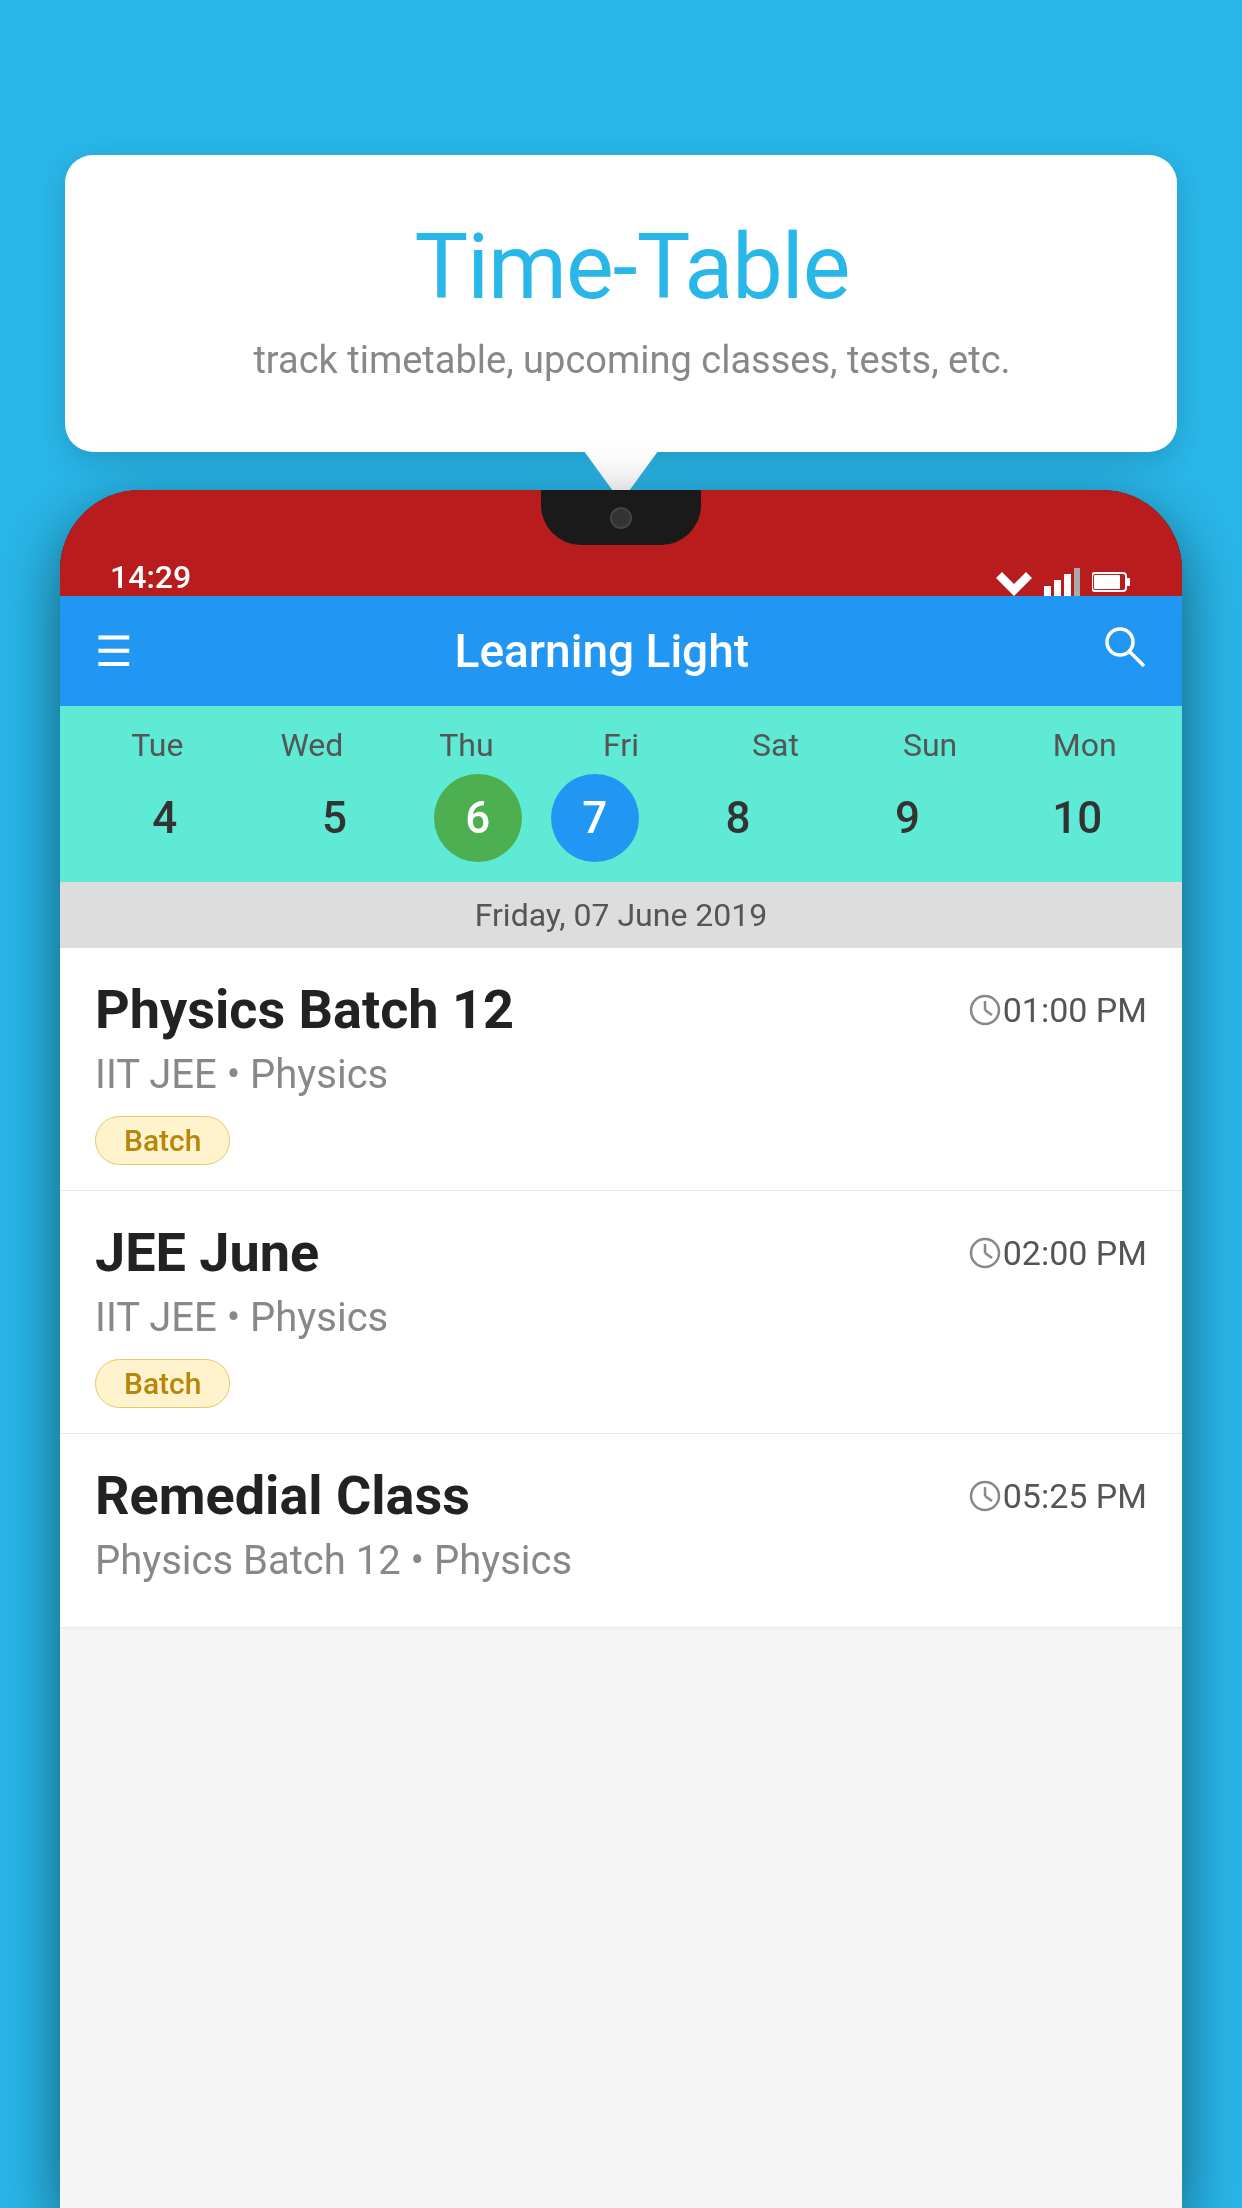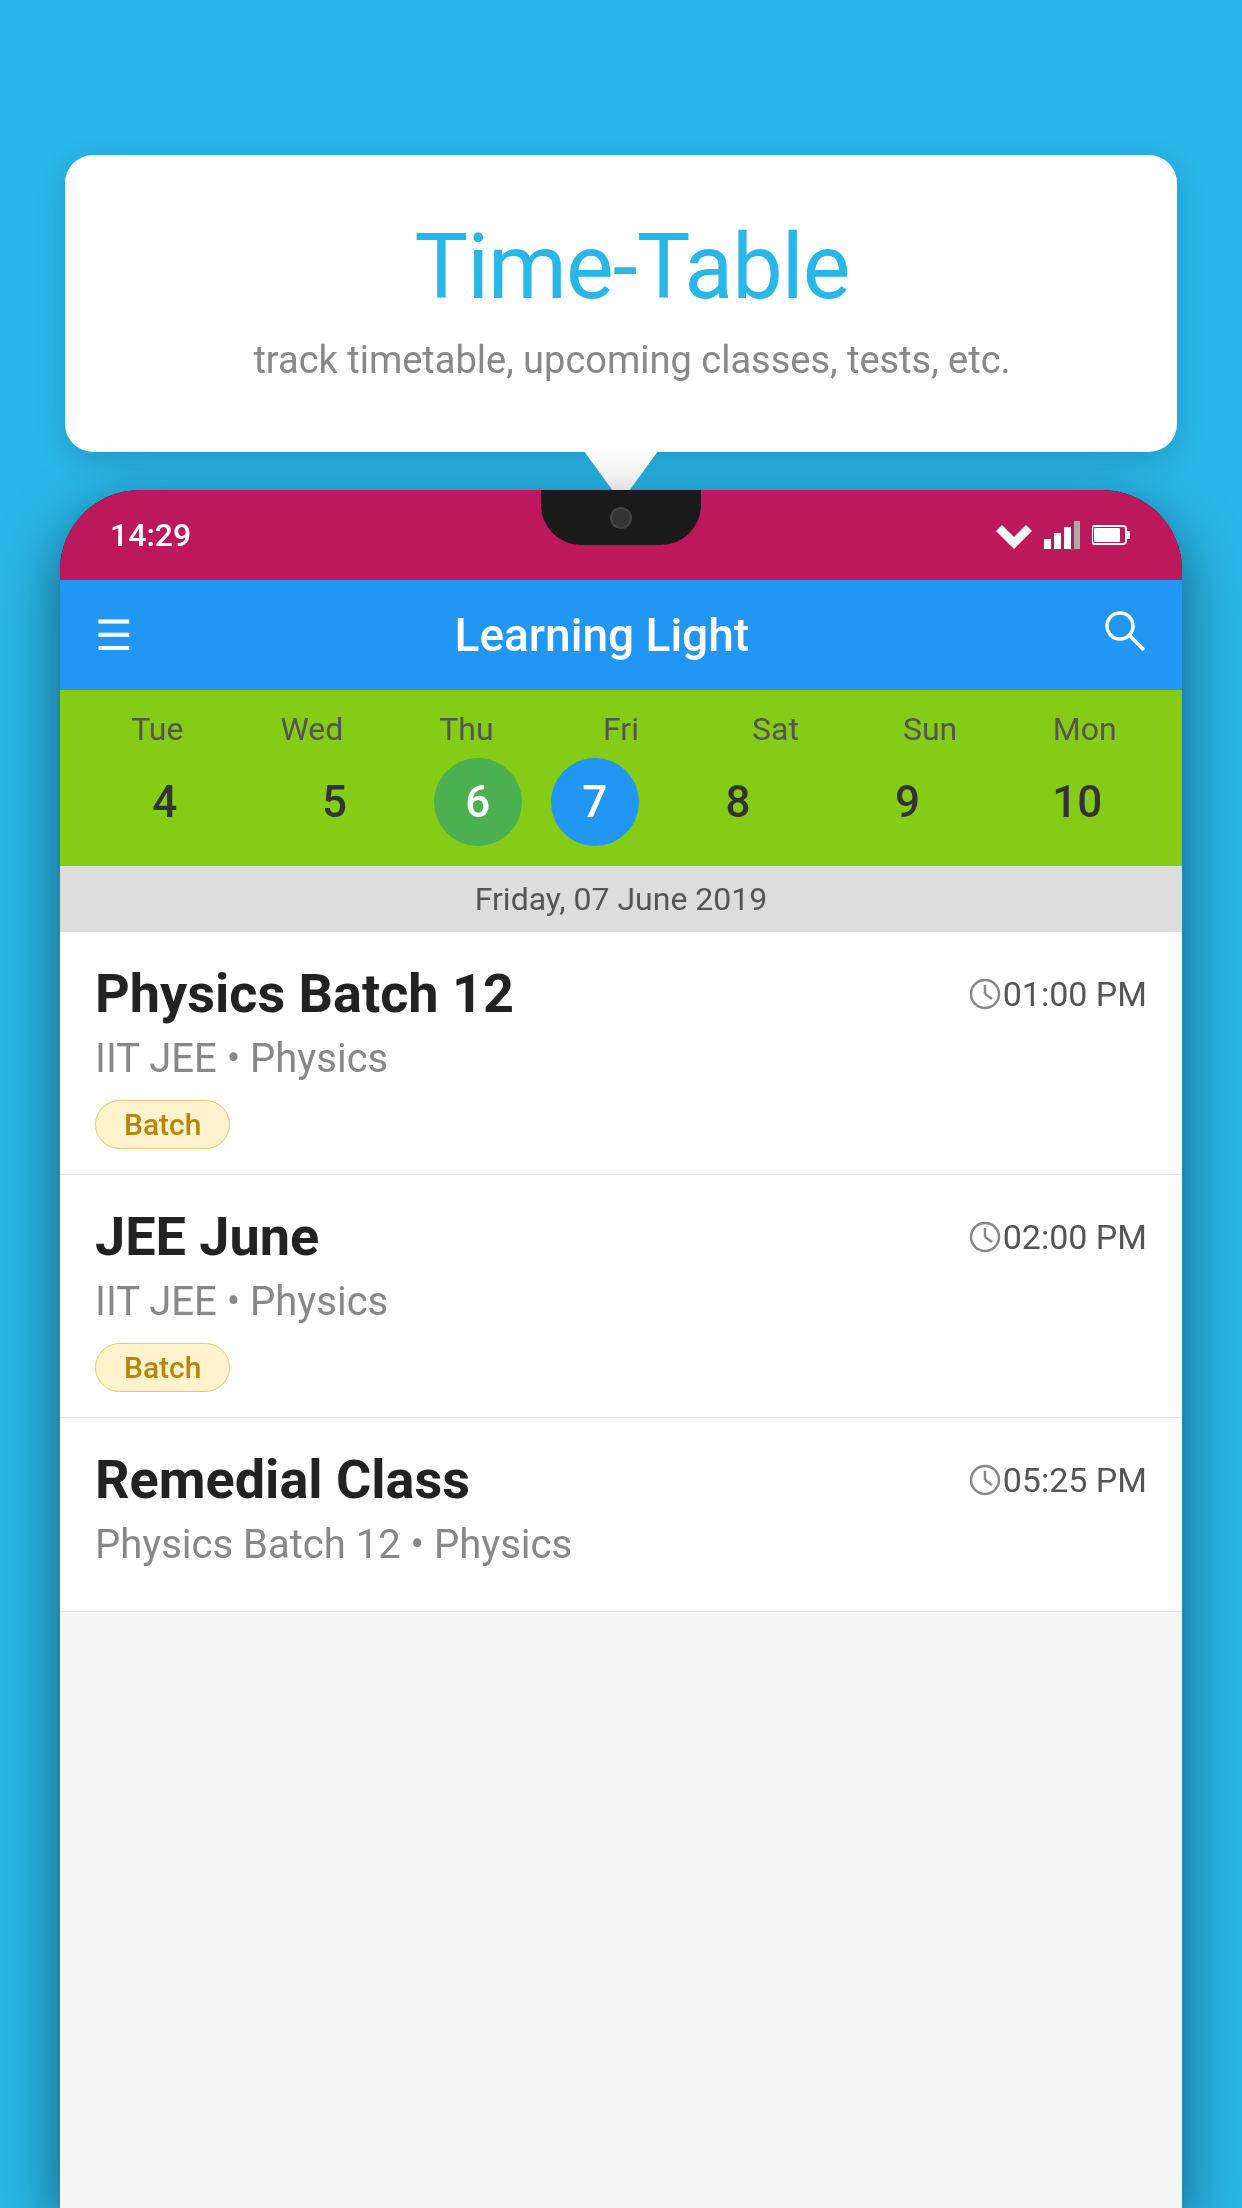--- a/index.html
+++ b/index.html
@@ -62,25 +62,25 @@
       right: 60px;
       bottom: 0;
       background: #1a1a1a;
       border-radius: 80px 80px 0 0;
       box-shadow: 0 20px 60px rgba(0,0,0,0.5);
       overflow: hidden;
     }
 
     
     .phone-top-bar {
-      height: 90px;
-      background: #be185d;
+      height: 106px;
+      background: #b91c1c;
       position: relative;
       display: flex;
-      align-items: center;
+      align-items: flex-end;
       justify-content: space-between;
       padding: 0 50px;
     }
 
     .phone-time {
       color: white;
       font-size: 32px;
       font-weight: 500;
     }
 
@@ -144,21 +144,21 @@
       margin-left: -30px;
     }
 
     .search-icon {
       color: white;
       font-size: 42px;
     }
 
     
     .calendar-strip {
-      background: #84cc16;
+      background: #5eead4;
       padding: 20px 0 0 0;
     }
 
     .day-headers {
       display: flex;
       justify-content: space-around;
       padding: 0 20px;
       margin-bottom: 10px;
     }
 

